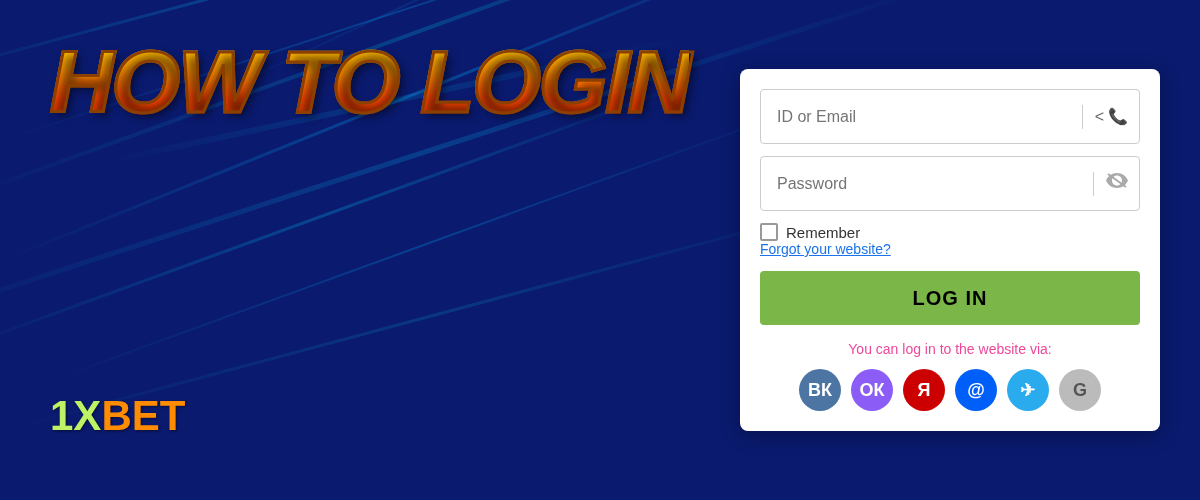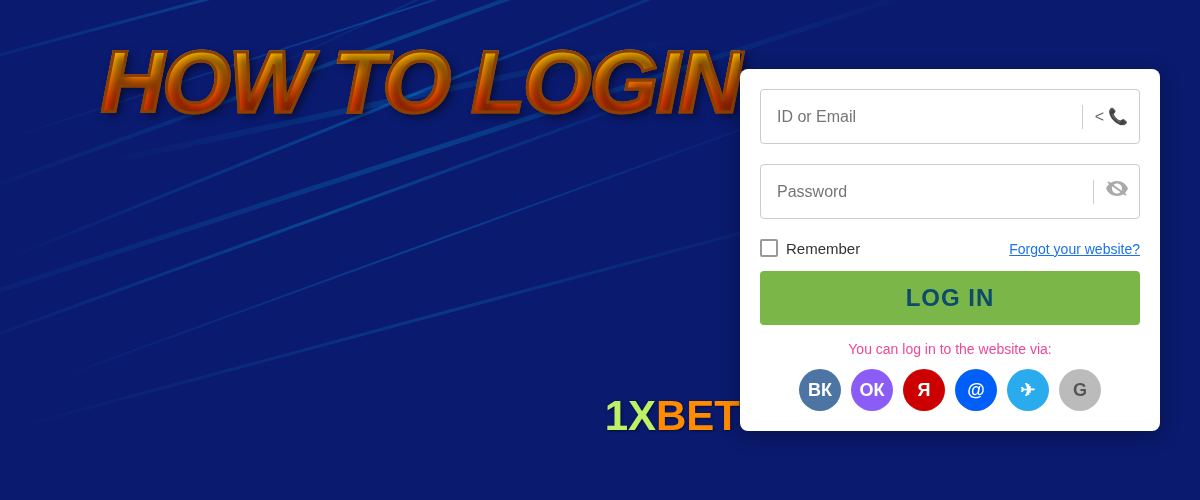--- a/index.html
+++ b/index.html
@@ -44,21 +44,21 @@
     .ray6 { width: 800px; height: 2px; top: 380px; left: 50px; transform: rotate(-20deg); background: linear-gradient(90deg, transparent, rgba(0,180,255,0.25), transparent); }
     .ray7 { width: 900px; height: 3px; top: 430px; left: 0; transform: rotate(-15deg); background: linear-gradient(90deg, transparent, rgba(0,220,255,0.15), transparent); }
     .ray8 { width: 700px; height: 2px; top: 100px; left: 200px; transform: rotate(-25deg); background: linear-gradient(90deg, transparent, rgba(0,160,255,0.2), transparent); }
     .ray9 { width: 600px; height: 6px; top: 160px; left: 100px; transform: rotate(-12deg); background: linear-gradient(90deg, transparent, rgba(0,200,255,0.15), transparent); }
     .ray10 { width: 800px; height: 3px; top: 350px; left: -50px; transform: rotate(-20deg); background: linear-gradient(90deg, transparent, rgba(0,200,255,0.25), transparent); }
 
     .left-section {
       flex: 1;
       display: flex;
       flex-direction: column;
-      align-items: flex-end;
+      align-items: flex-start;
       padding: 40px 0 40px 50px;
       position: relative;
       z-index: 2;
       height: 100%;
       justify-content: space-between;
     }
 
     .title-container {
       display: flex;
       flex-direction: column;
@@ -107,21 +107,21 @@
       margin-right: 40px;
       position: relative;
       z-index: 2;
       background: white;
       border-radius: 8px;
       padding: 20px;
       box-shadow: 0 4px 20px rgba(0,0,0,0.3);
     }
 
     .input-group {
-      margin-bottom: 20px;
+      margin-bottom: 12px;
       position: relative;
     }
 
     .login-input {
       width: 100%;
       height: 55px;
       border: 1px solid #ccc;
       border-radius: 4px;
       padding: 0 50px 0 16px;
       font-size: 16px;
@@ -143,24 +143,25 @@
 
     .icon-divider {
       width: 1px;
       height: 24px;
       background: #ccc;
       margin-right: 8px;
     }
 
     .remember-row {
       display: flex;
-      align-items: flex-end;
+      align-items: flex-start;
       justify-content: space-between;
       margin-bottom: 14px;
       margin-top: 4px;
+      flex-direction: column;
     }
 
     .remember-left {
       display: flex;
       align-items: center;
       gap: 8px;
     }
 
     .remember-checkbox {
       width: 18px;
@@ -182,22 +183,22 @@
       text-decoration: underline;
       cursor: pointer;
     }
 
     .login-button {
       width: 100%;
       height: 54px;
       background: #7ab648;
       border: none;
       border-radius: 4px;
-      color: #0c4a6e;
-      font-size: 24px;
+      color: #000000;
+      font-size: 20px;
       font-weight: 700;
       letter-spacing: 1px;
       cursor: pointer;
       text-transform: uppercase;
       margin-bottom: 16px;
     }
 
     .social-section {
       text-align: center;
     }

